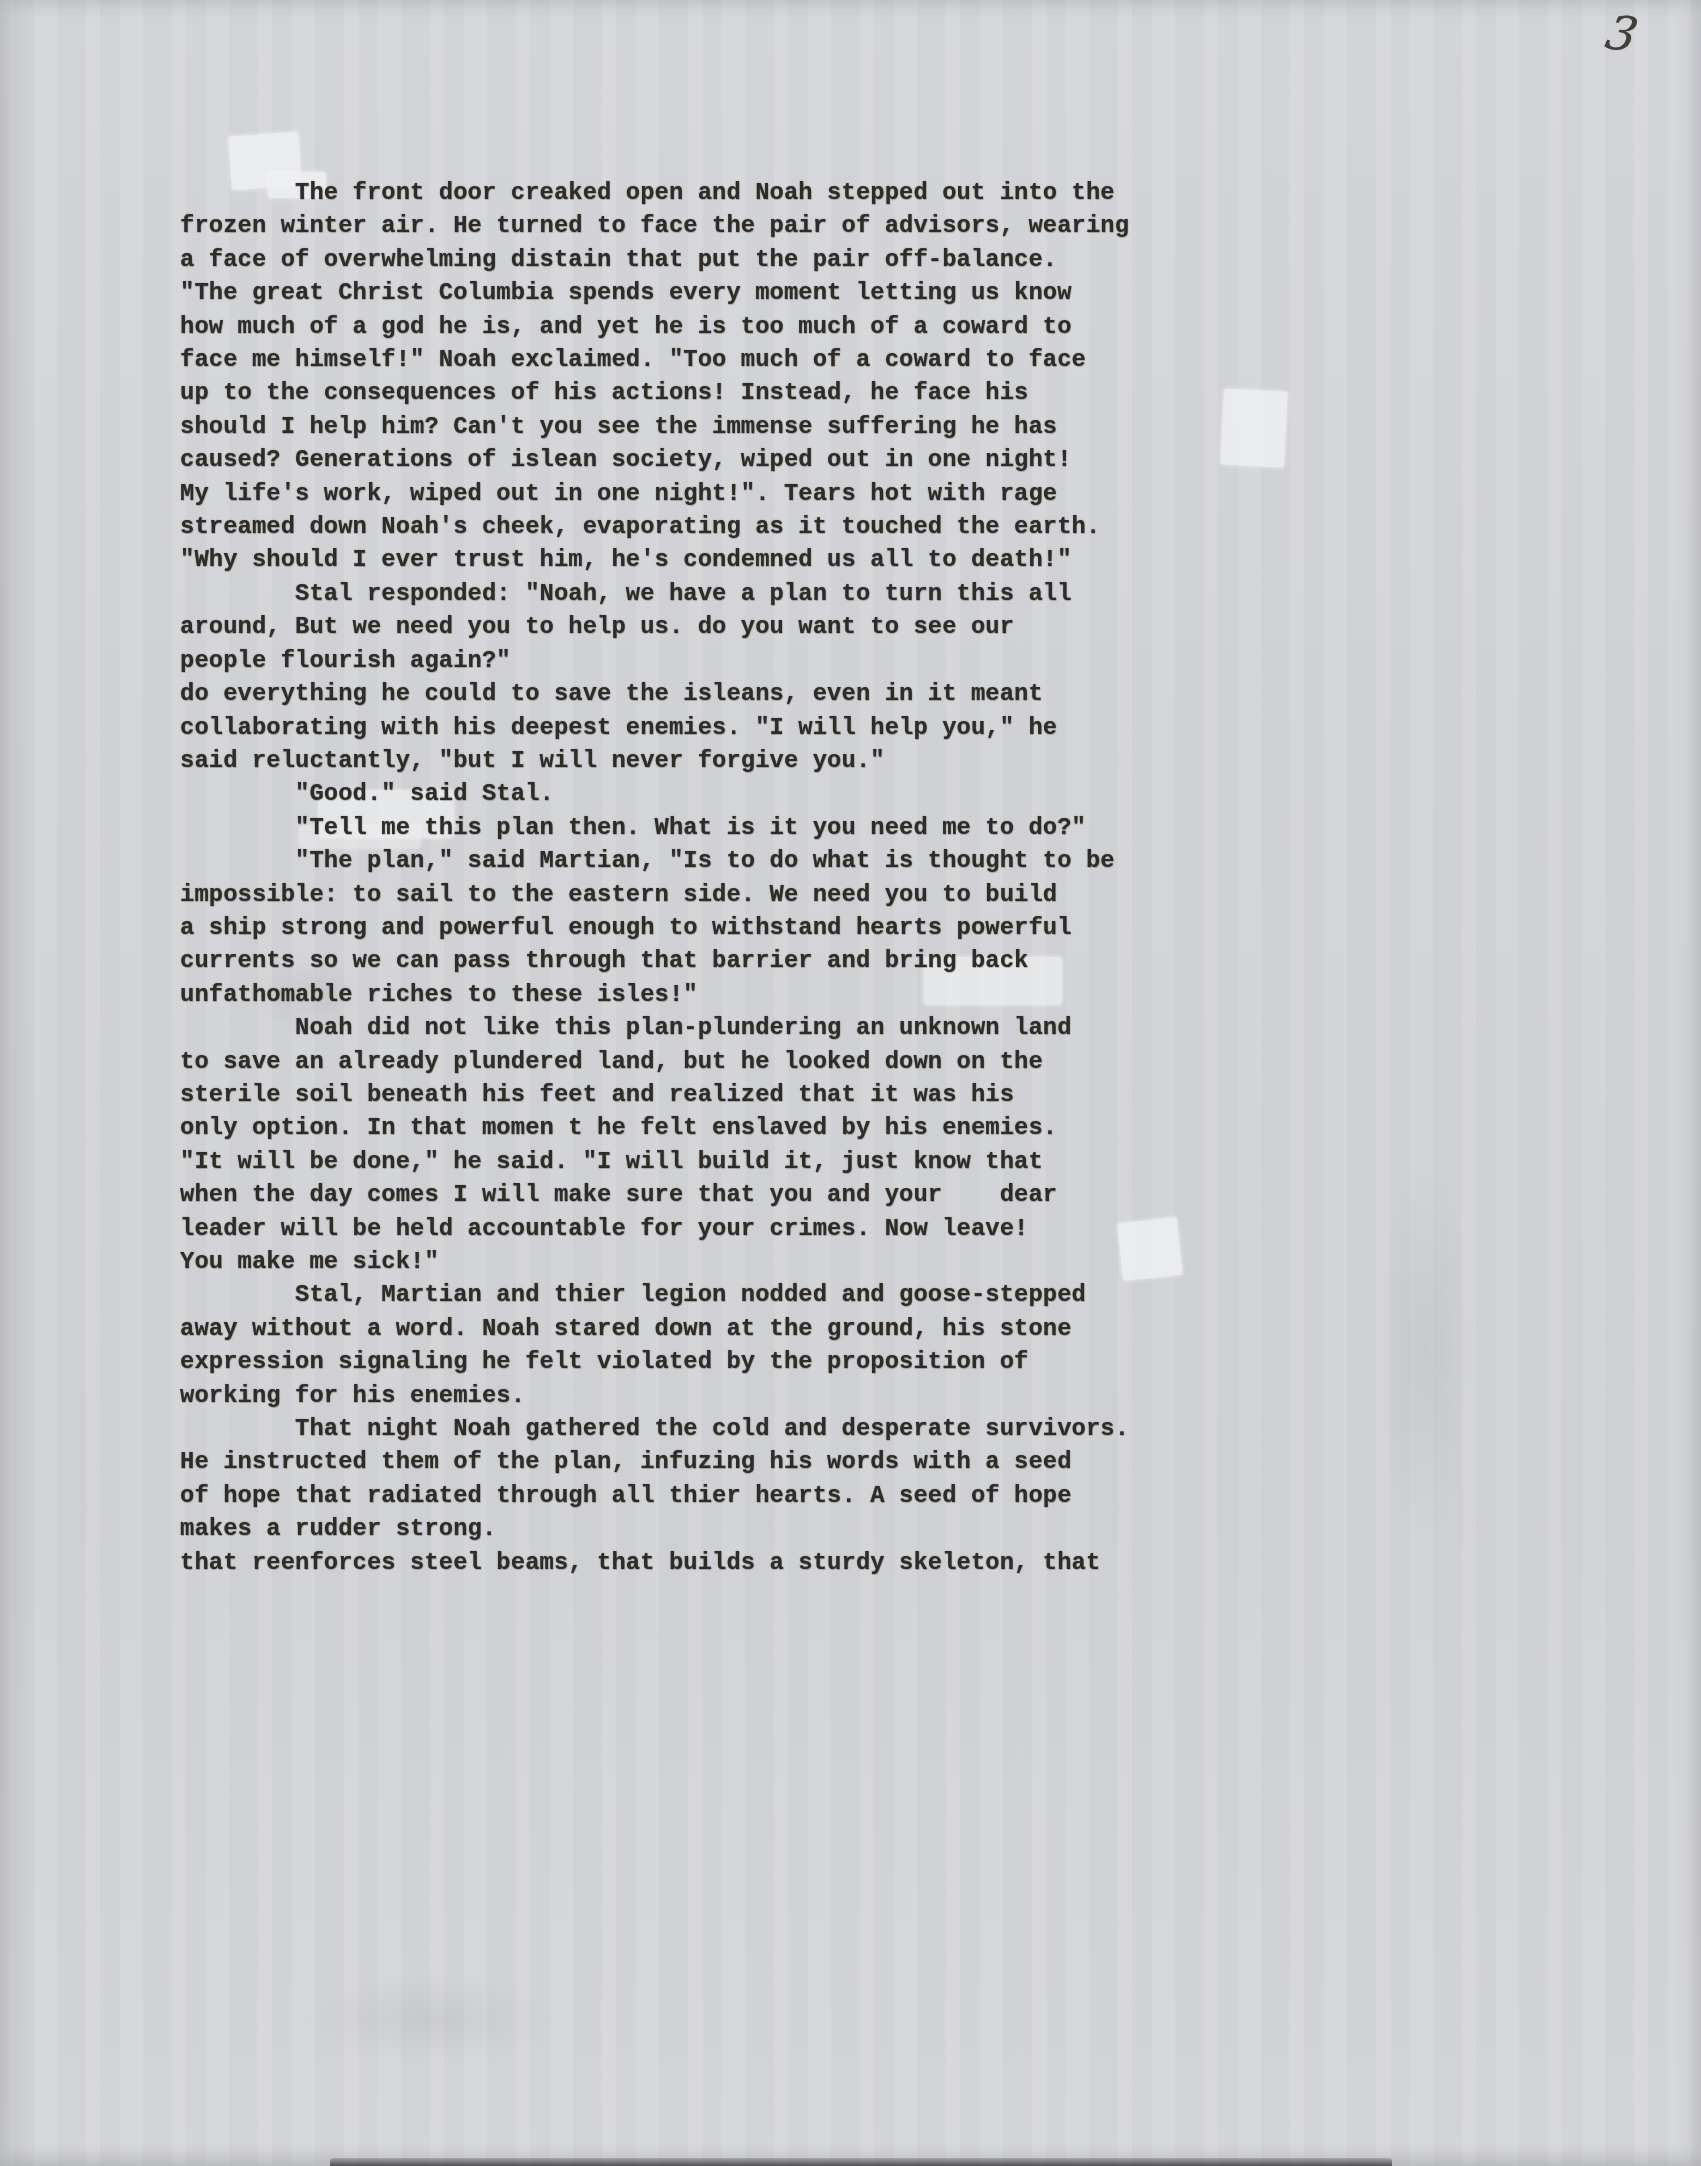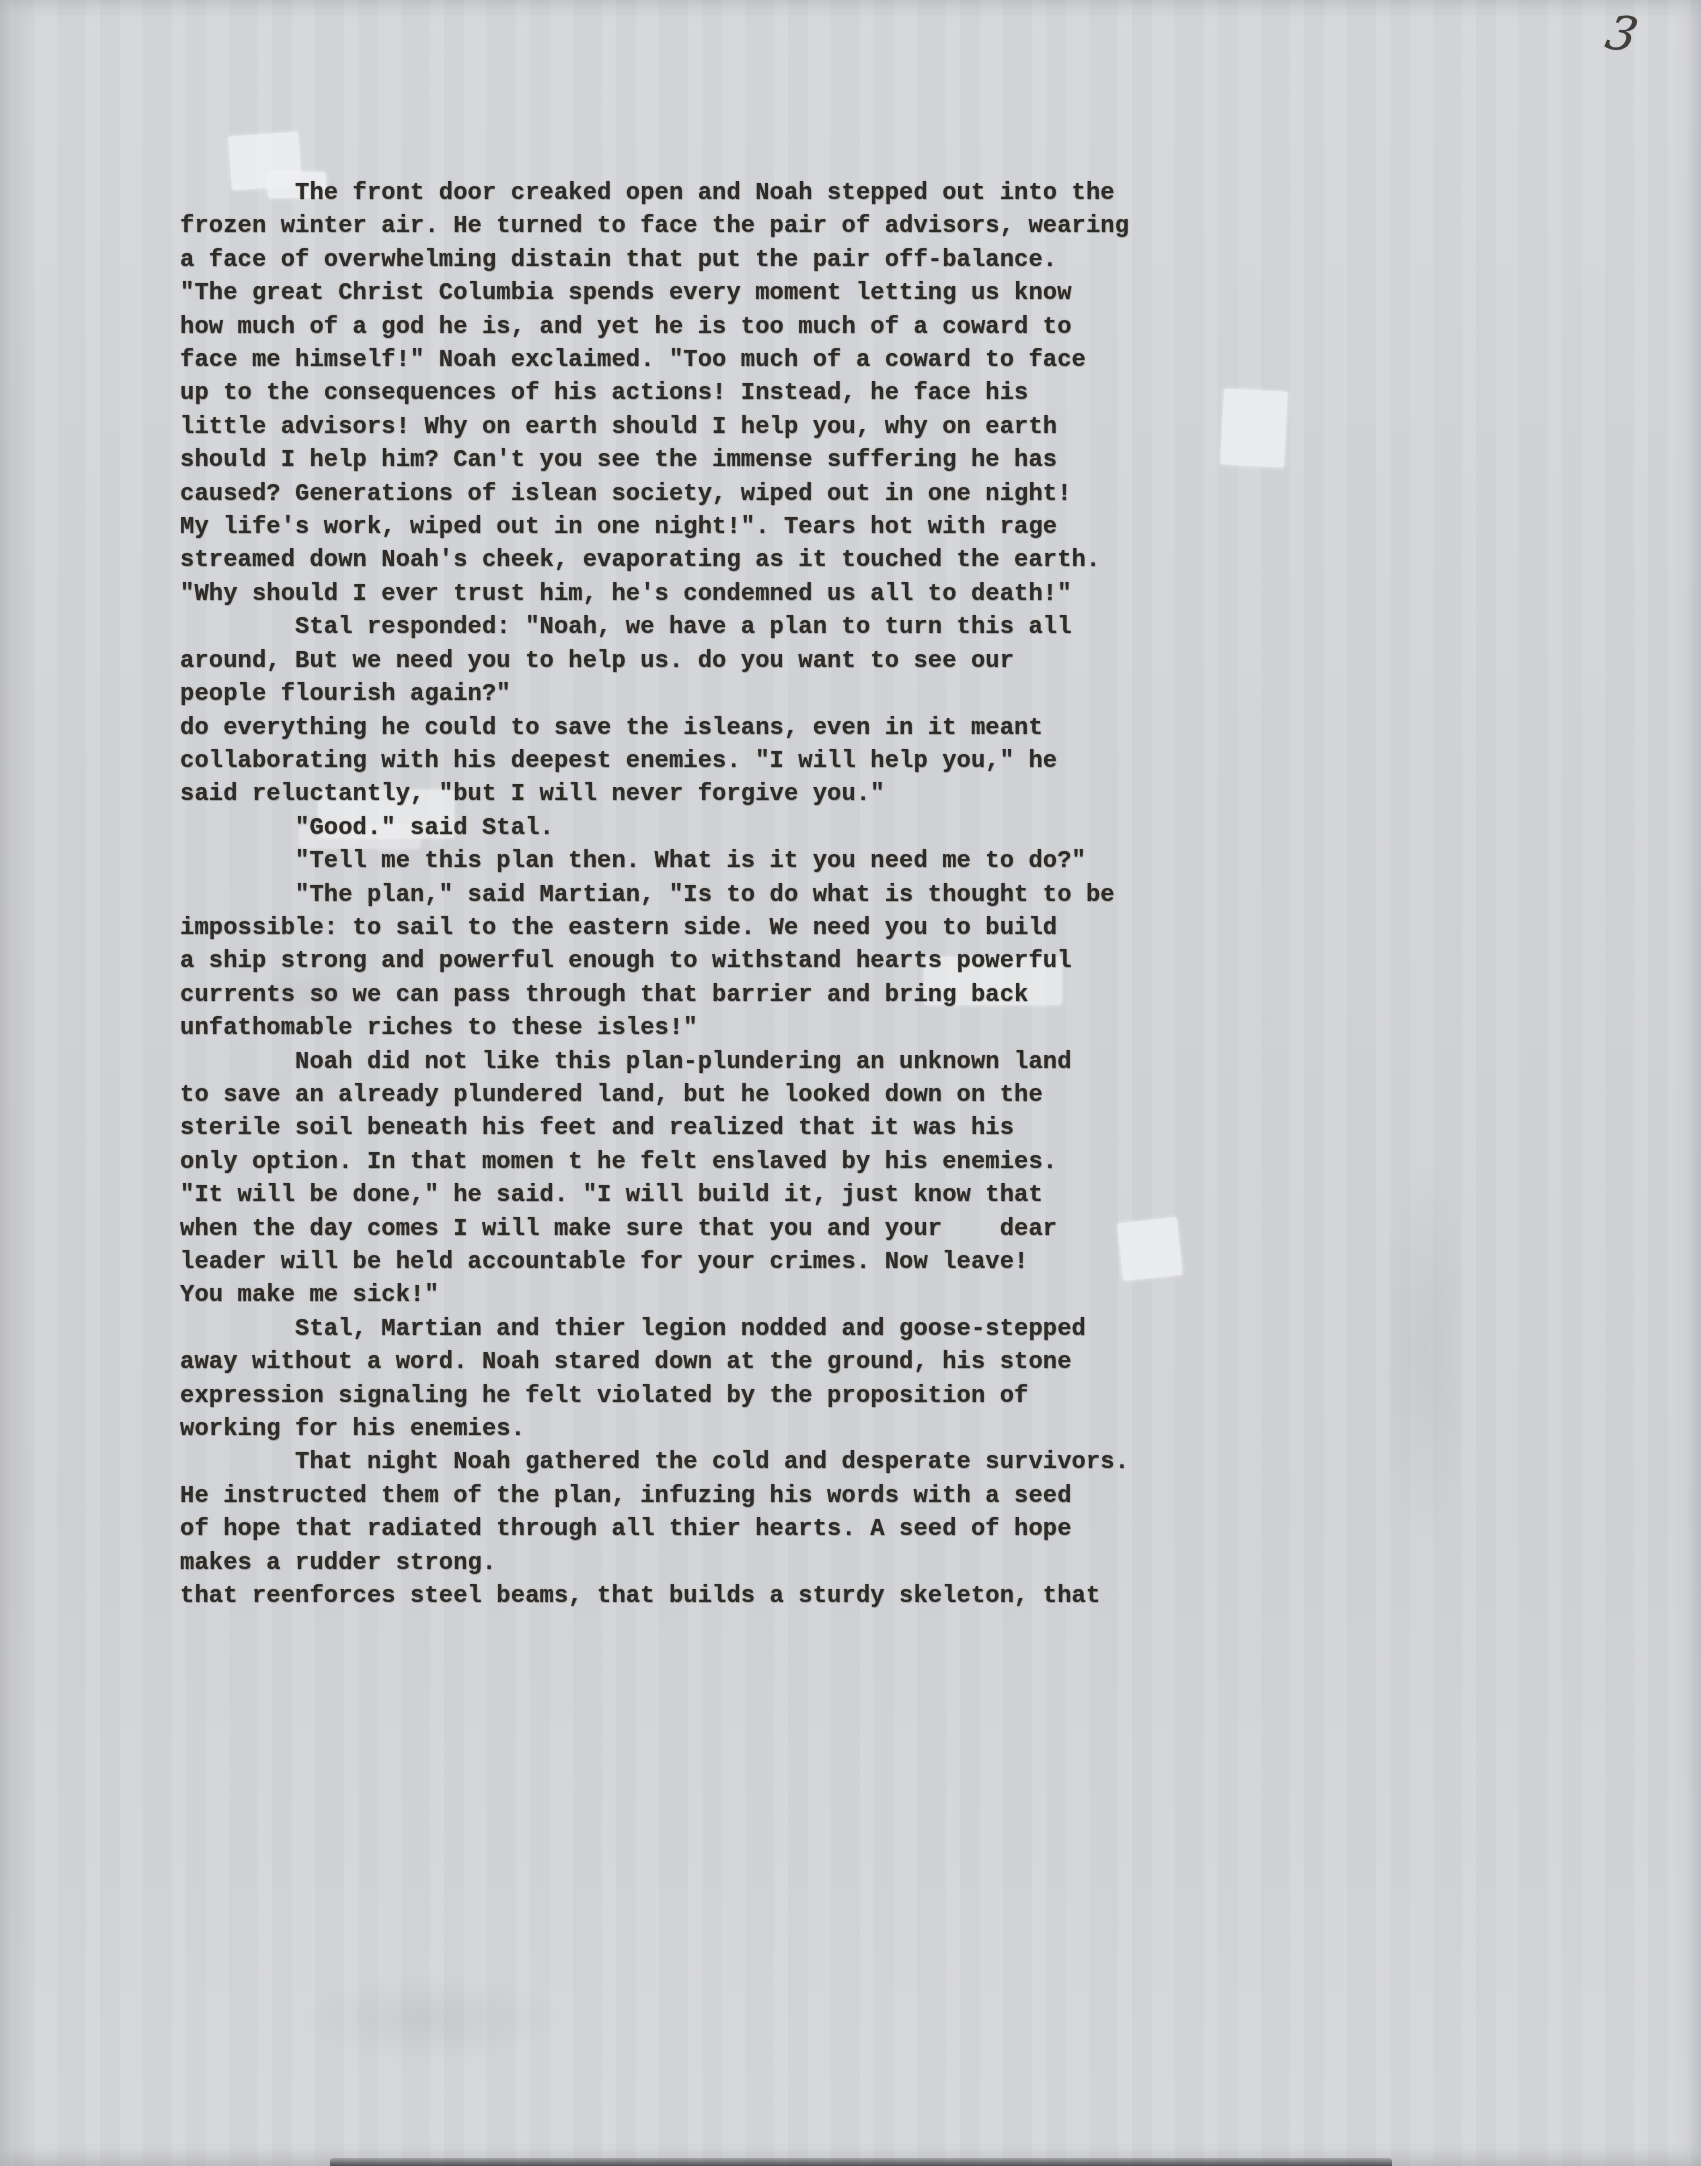--- a/index.html
+++ b/index.html
@@ -112,21 +112,20 @@
   <div class="smudge" id="sm-3"></div>
 
   <div id="typed-block">
       <div class="line">        The front door creaked open and Noah stepped out into the</div>
       <div class="line">frozen winter air. He turned to face the pair of advisors, wearing</div>
       <div class="line">a face of overwhelming distain that put the pair off-balance.</div>
       <div class="line">"The great Christ Columbia spends every moment letting us know</div>
       <div class="line">how much of a god he is, and yet he is too much of a coward to</div>
       <div class="line">face me himself!" Noah exclaimed. "Too much of a coward to face</div>
       <div class="line">up to the consequences of his actions! Instead, he face his</div>
-      <div class="line">little advisors! Why on earth should I help you, why on earth</div>
       <div class="line">should I help him? Can't you see the immense suffering he has</div>
       <div class="line">caused? Generations of islean society, wiped out in one night!</div>
       <div class="line">My life's work, wiped out in one night!". Tears hot with rage</div>
       <div class="line">streamed down Noah's cheek, evaporating as it touched the earth.</div>
       <div class="line">"Why should I ever trust him, he's condemned us all to death!"</div>
       <div class="line">        Stal responded: "Noah, we have a plan to turn this all</div>
       <div class="line">around, But we need you to help us. do you want to see our</div>
       <div class="line">people flourish again?"</div>
       <div class="line">do everything he could to save the isleans, even in it meant</div>
       <div class="line">collaborating with his deepest enemies. "I will help you," he</div>

